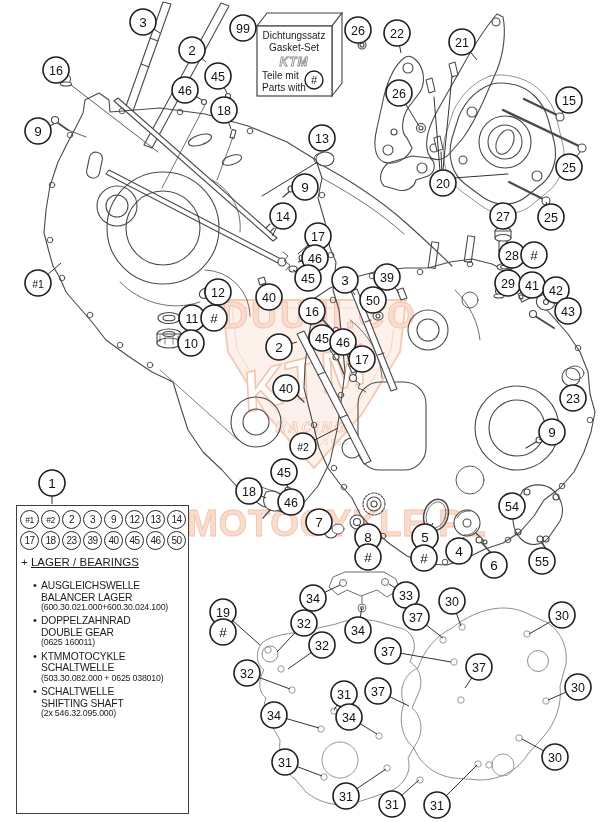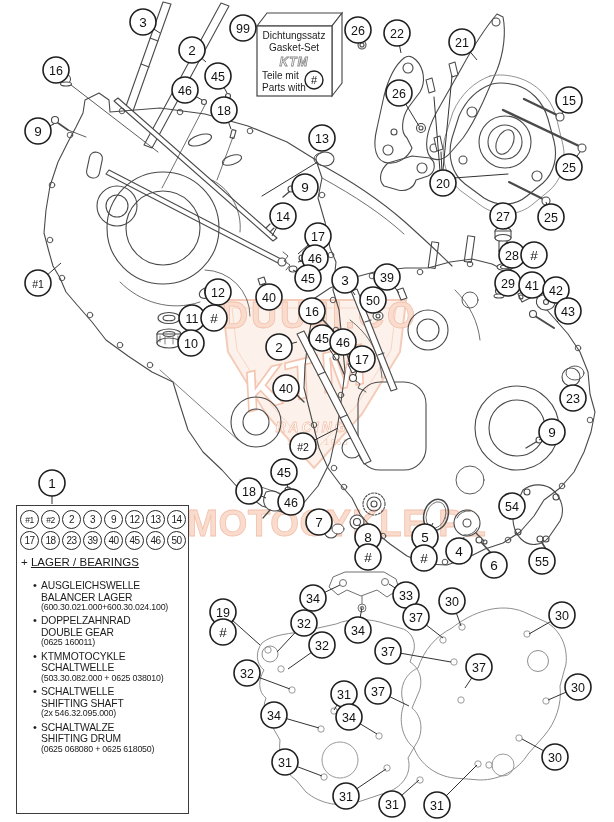--- a/index.html
+++ b/index.html
@@ -879,21 +879,16 @@
         <li>
           <div class="de">KTMMOTOCYKLE</div>
           <div class="en">SCHALTWELLE</div>
           <div class="code">(503.30.082.000 + 0625 038010)</div>
         </li>
         <li>
           <div class="de">SCHALTWELLE</div>
           <div class="en">SHIFTING SHAFT</div>
           <div class="code">(2x 546.32.095.000)</div>
         </li>
-        <li>
-          <div class="de">SCHALTWALZE</div>
-          <div class="en">SHIFTING DRUM</div>
-          <div class="code">(0625 068080 + 0625 618050)</div>
-        </li>
       </ul>
 </div>
 
 </div>
 
 </body></html>

